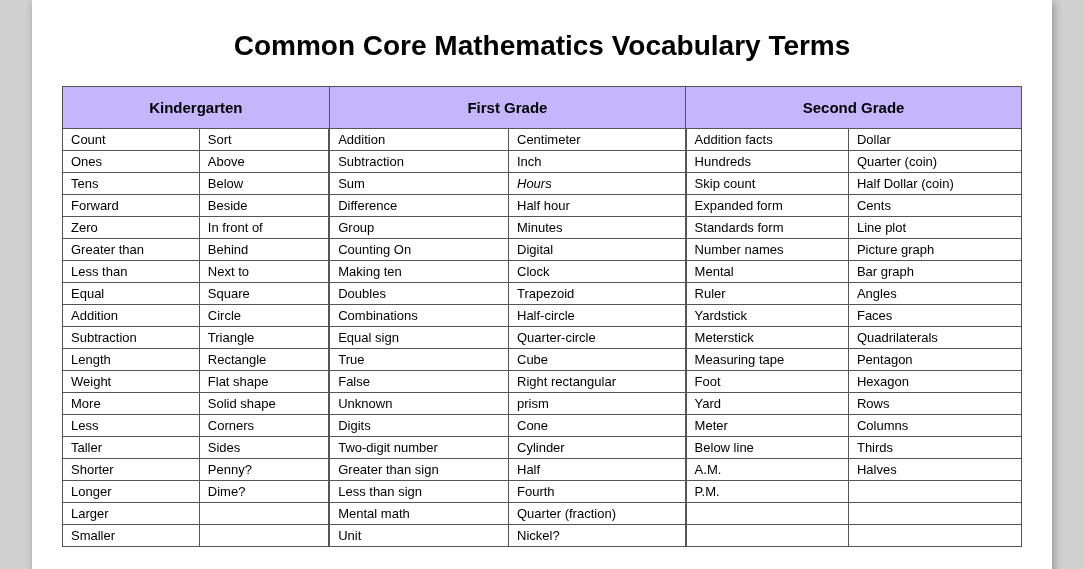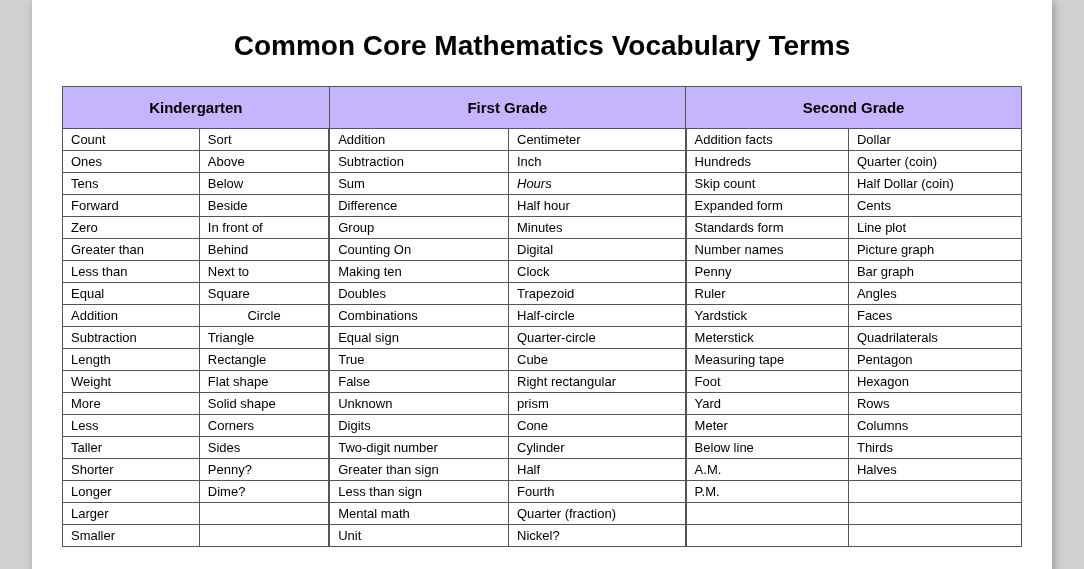--- a/index.html
+++ b/index.html
@@ -115,34 +115,34 @@
           <td>Counting On</td>
           <td style="border-right: 2px solid rgb(85, 85, 85);">Digital</td>
           <td>Number names</td>
           <td>Picture graph</td>
         </tr>
         <tr>
           <td>Less than</td>
           <td style="border-right: 2px solid rgb(85, 85, 85);">Next to</td>
           <td>Making ten</td>
           <td style="border-right: 2px solid rgb(85, 85, 85);">Clock</td>
-          <td>Penny</td>
+          <td>Mental</td>
           <td>Bar graph</td>
         </tr>
         <tr>
           <td>Equal</td>
           <td style="border-right: 2px solid rgb(85, 85, 85);">Square</td>
           <td>Doubles</td>
           <td style="border-right: 2px solid rgb(85, 85, 85);">Trapezoid</td>
           <td>Ruler</td>
           <td>Angles</td>
         </tr>
         <tr>
           <td>Addition</td>
-          <td style="border-right: 2px solid rgb(85, 85, 85); text-align: center;">Circle</td>
+          <td style="border-right: 2px solid rgb(85, 85, 85);">Circle</td>
           <td>Combinations</td>
           <td style="border-right: 2px solid rgb(85, 85, 85);">Half-circle</td>
           <td>Yardstick</td>
           <td>Faces</td>
         </tr>
         <tr>
           <td>Subtraction</td>
           <td style="border-right: 2px solid rgb(85, 85, 85);">Triangle</td>
           <td>Equal sign</td>
           <td style="border-right: 2px solid rgb(85, 85, 85);">Quarter-circle</td>

